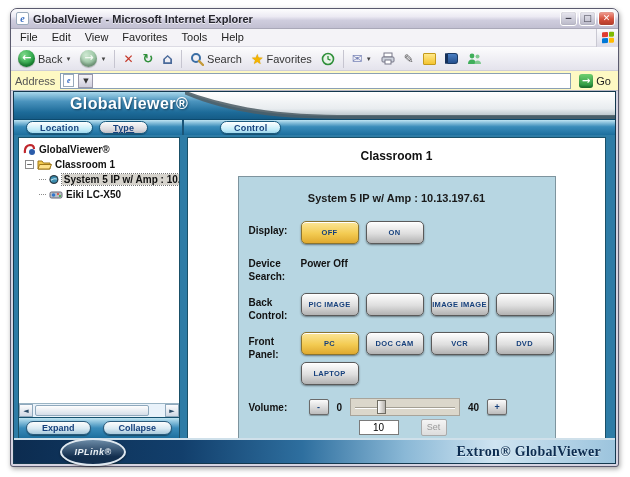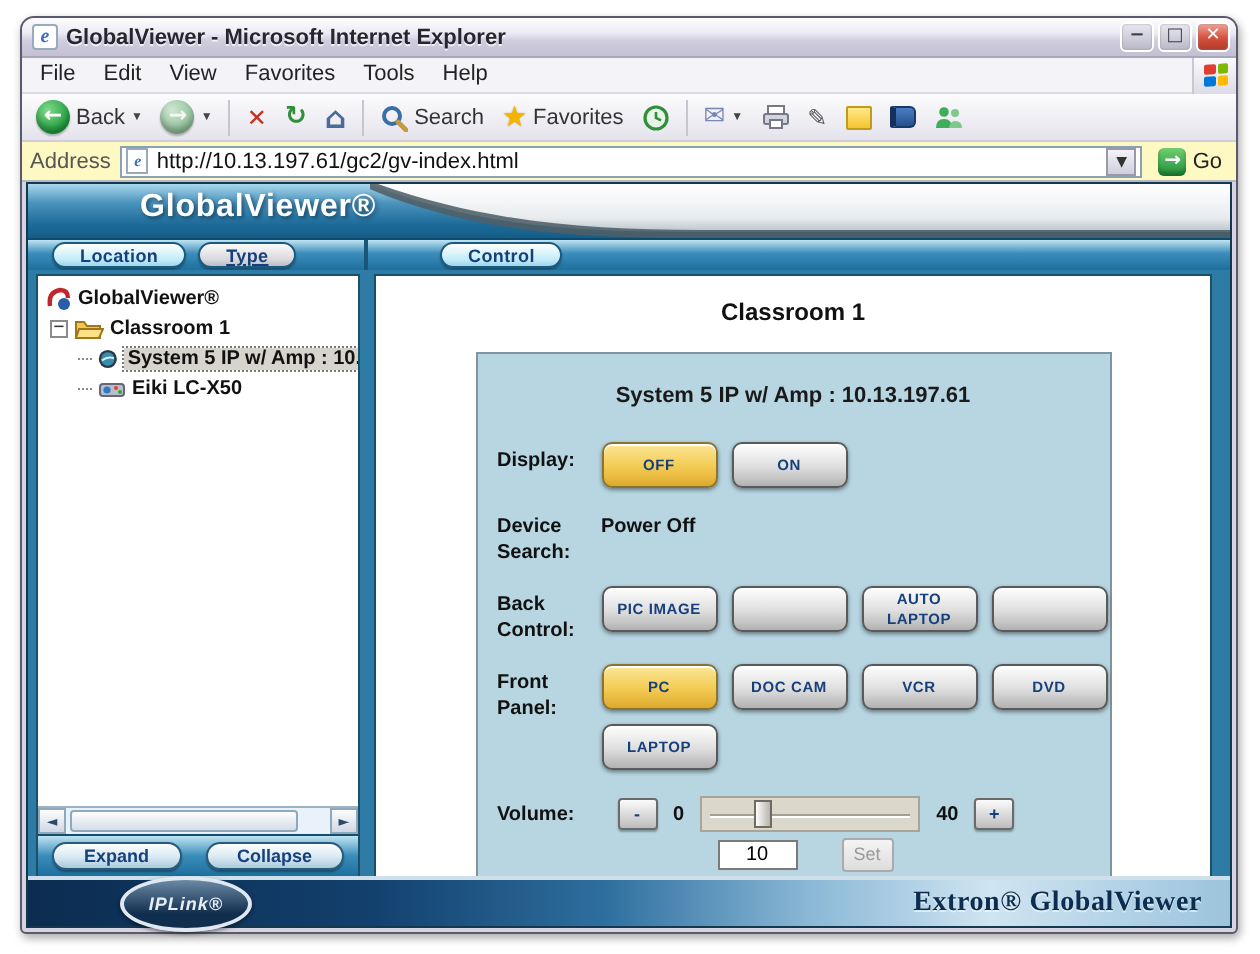--- a/index.html
+++ b/index.html
@@ -253,21 +253,20 @@
           <circle cx="10.5" cy="4.5" r="2" fill="#7fc98f"></circle>
             <path d="M7.5 12 Q8 8.5 10.5 8.5 Q14 8.5 14 12 Z" fill="#7fc98f"></path>
         </svg>
       </span>
     </div>
 
     <div class="addressbar">
       <span class="addr-label">Address</span>
       <span class="addr-field">
         <span class="page-ico">e</span>
-        <span class="addr-url">http://10.13.197.61/gc2/gv-index.html</span>
         <span class="addr-drop">▼</span>
       </span>
       <span class="go-btn">
         <span class="go-ico">→</span>
         <span>Go</span>
       </span>
     </div>
 
     <div class="app">
 
@@ -369,21 +368,21 @@
               <span class="rcontent">
                 <span class="status-val">Power Off</span>
               </span>
             </div>
 
             <div class="row">
               <span class="rlabel">Back Control:</span>
               <span class="rcontent">
                 <span class="cbtn">PIC IMAGE</span>
                 <span class="cbtn"></span>
-                <span class="cbtn">AUTO LAPTOP</span>
+                <span class="cbtn">IMAGE IMAGE</span>
                 <span class="cbtn"></span>
               </span>
             </div>
 
             <div class="row">
               <span class="rlabel">Front Panel:</span>
               <span class="rcontent">
                 <span class="cbtn gold">PC</span>
                 <span class="cbtn">DOC CAM</span>
                 <span class="cbtn">VCR</span>

